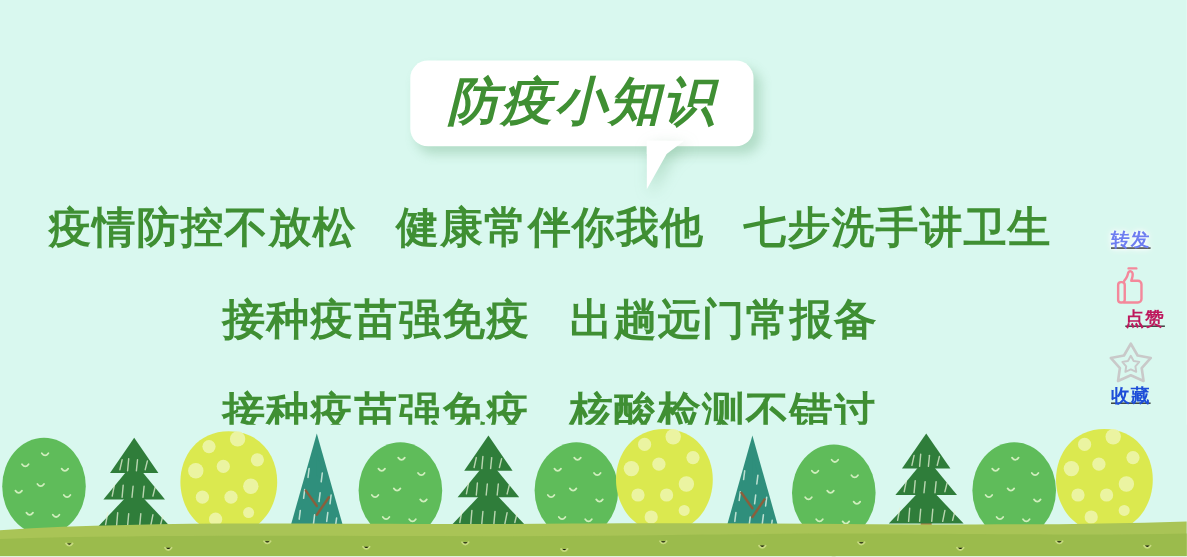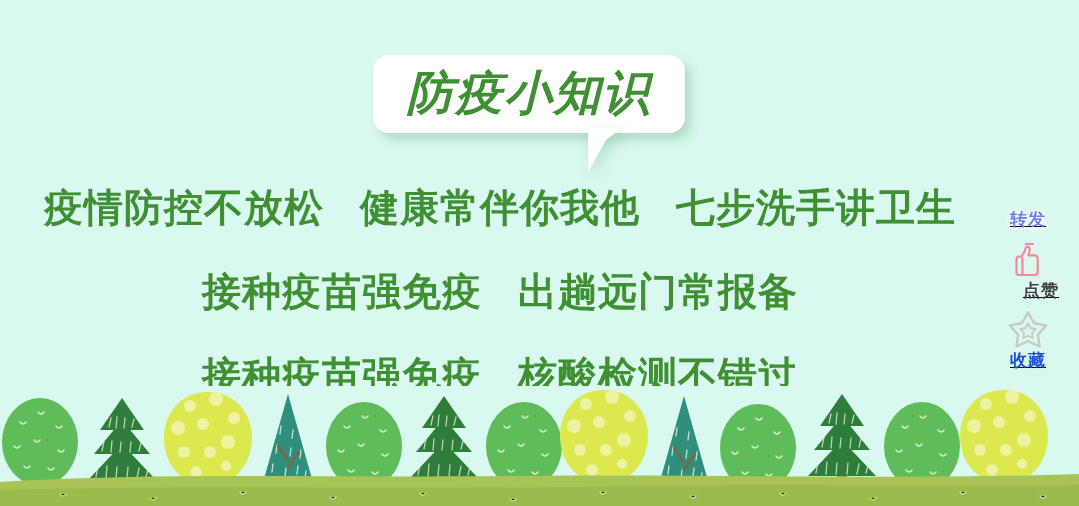--- a/index.html
+++ b/index.html
@@ -107,21 +107,21 @@
     font-size: 17px;
     font-weight: bold;
     letter-spacing: 1px;
     font-family: "DejaVu Sans", "Liberation Sans", sans-serif;
     line-height: 1.1;
   }
   #forward-label {
     color: #6d7ef0;
     text-shadow: 0 0 5px #ffffff, 0 0 8px #ffffff, 0 0 2px #ffffff;
   }
-  #like-label { color: #404040; margin-left: 26px; }
+  #like-label { color: #be185d; margin-left: 26px; }
   #fav-label  { color: #1d4ed8; }
   .icon-box { width: 40px; height: 40px; display: block; }
 
   
   #scenery {
     position: absolute;
     left: 0;
     bottom: 0;
     width: 1079px;
     height: 120px;

